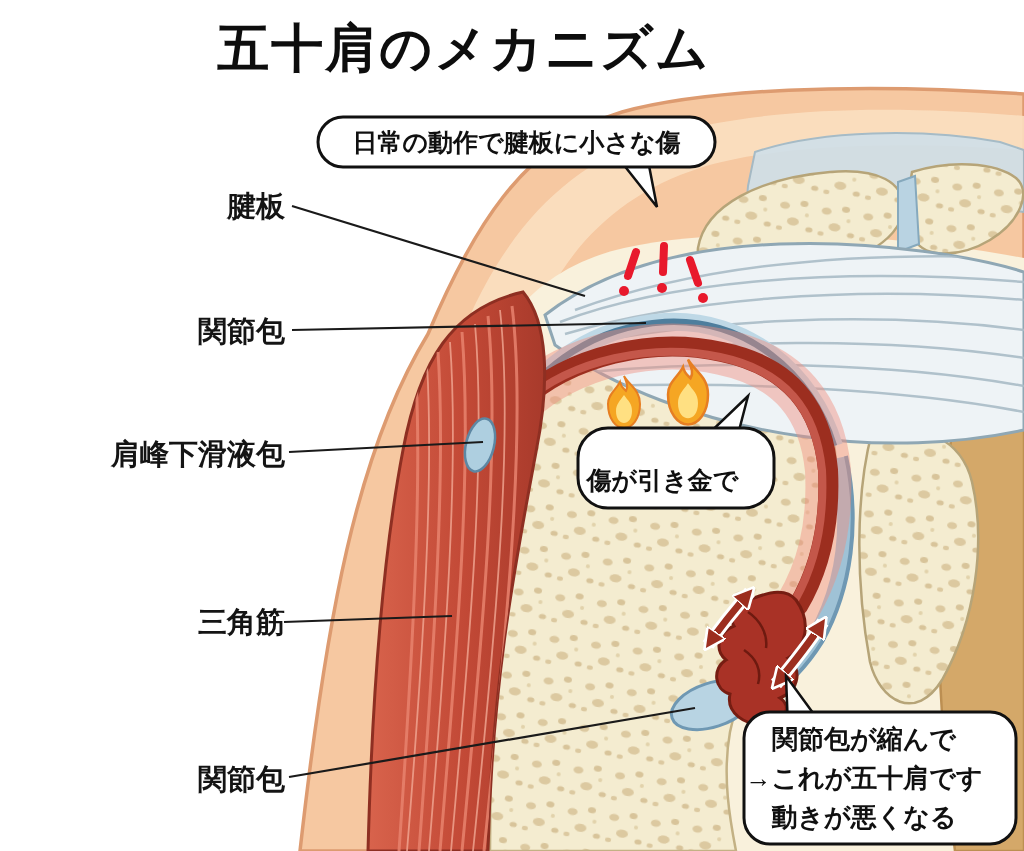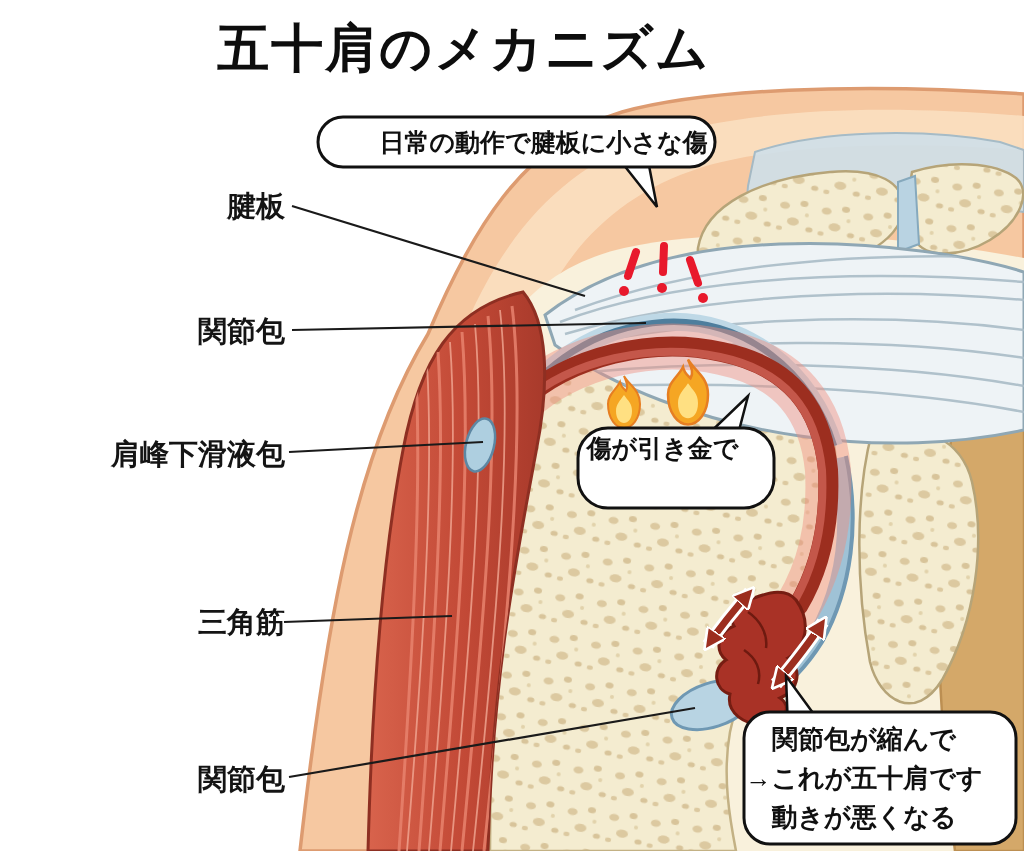--- a/index.html
+++ b/index.html
@@ -14,22 +14,22 @@
     font-size:52px;font-weight:800;letter-spacing:2px;color:#0d0d0d;
   }
   .side-label{
     right:739px;text-align:left;white-space:nowrap;
     font-size:29px;font-weight:600;color:#141414;
   }
   .bubble-text{
     display:flex;flex-direction:column;align-items:center;justify-content:center;
     text-align:center;font-weight:700;color:#101010;
   }
-  .bt1{left:318px;top:117px;width:397px;height:50px;font-size:25px;margin-left:27px;}
-  .bt2{left:578px;top:408px;width:169px;height:80px;font-size:25px;line-height:34px;}
+  .bt1{left:318px;top:117px;width:397px;height:50px;font-size:25px;}
+  .bt2{left:578px;top:440px;width:169px;height:80px;font-size:25px;line-height:34px;}
   .bt3{left:744px;top:712px;width:240px;height:132px;font-size:26px;line-height:39px;}
 </style>
 </head>
 <body>
 
 <div class="stage">
 
   <svg width="1024" height="851" viewBox="0 0 1024 851">
     <defs>
       <pattern id="boneTex" width="42" height="42" patternUnits="userSpaceOnUse" patternTransform="rotate(8)">

